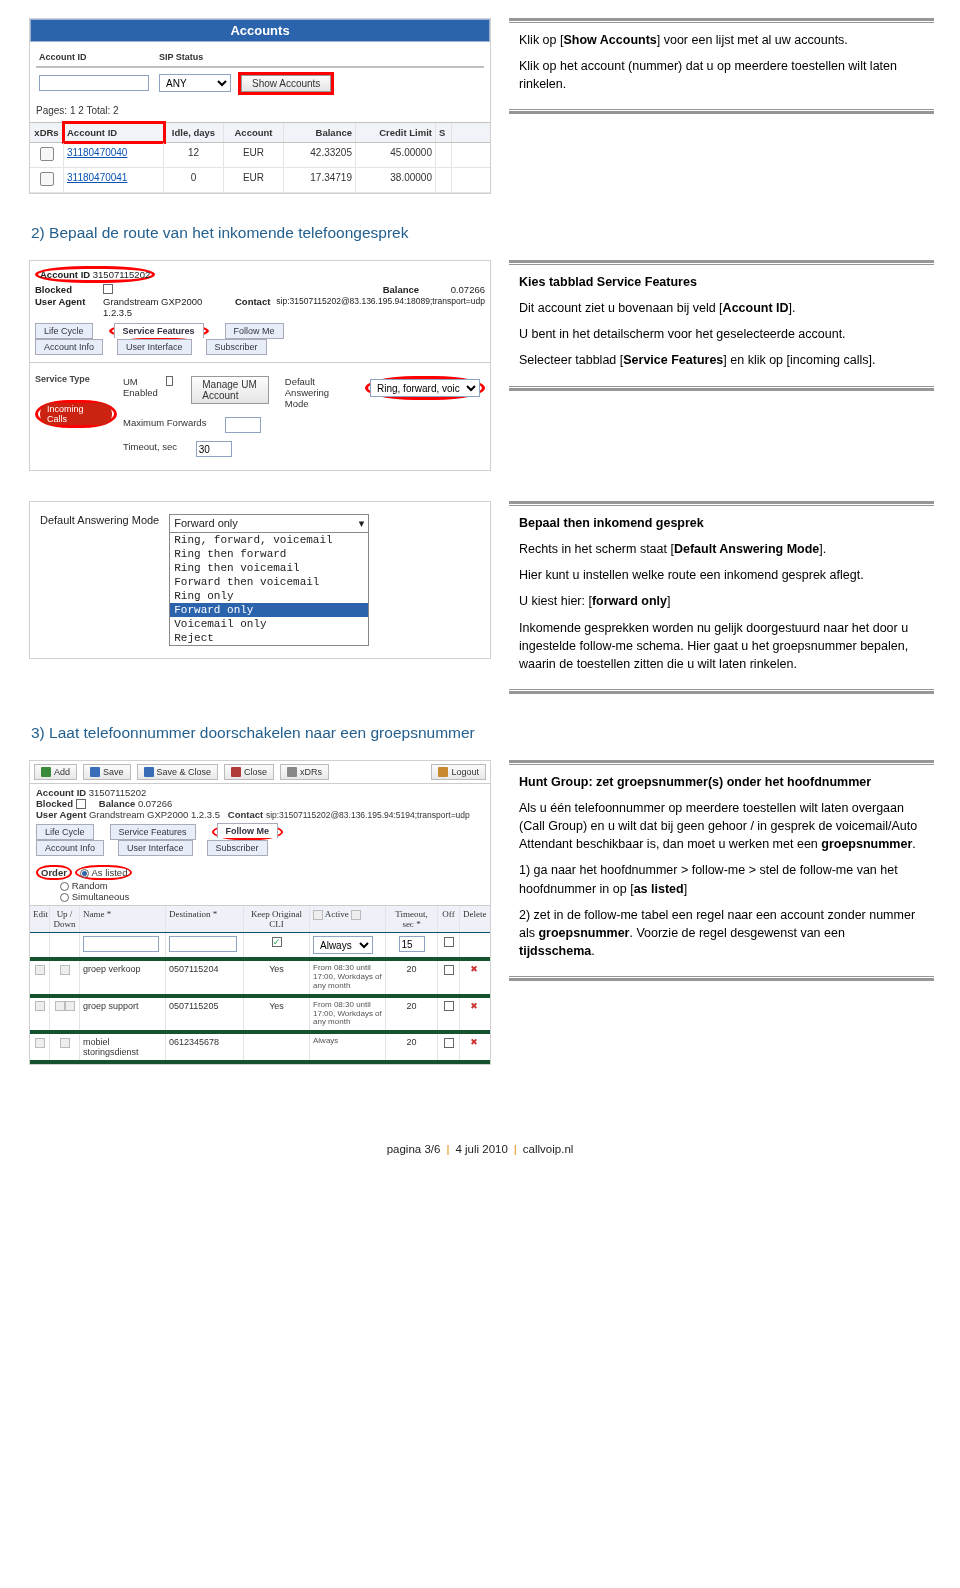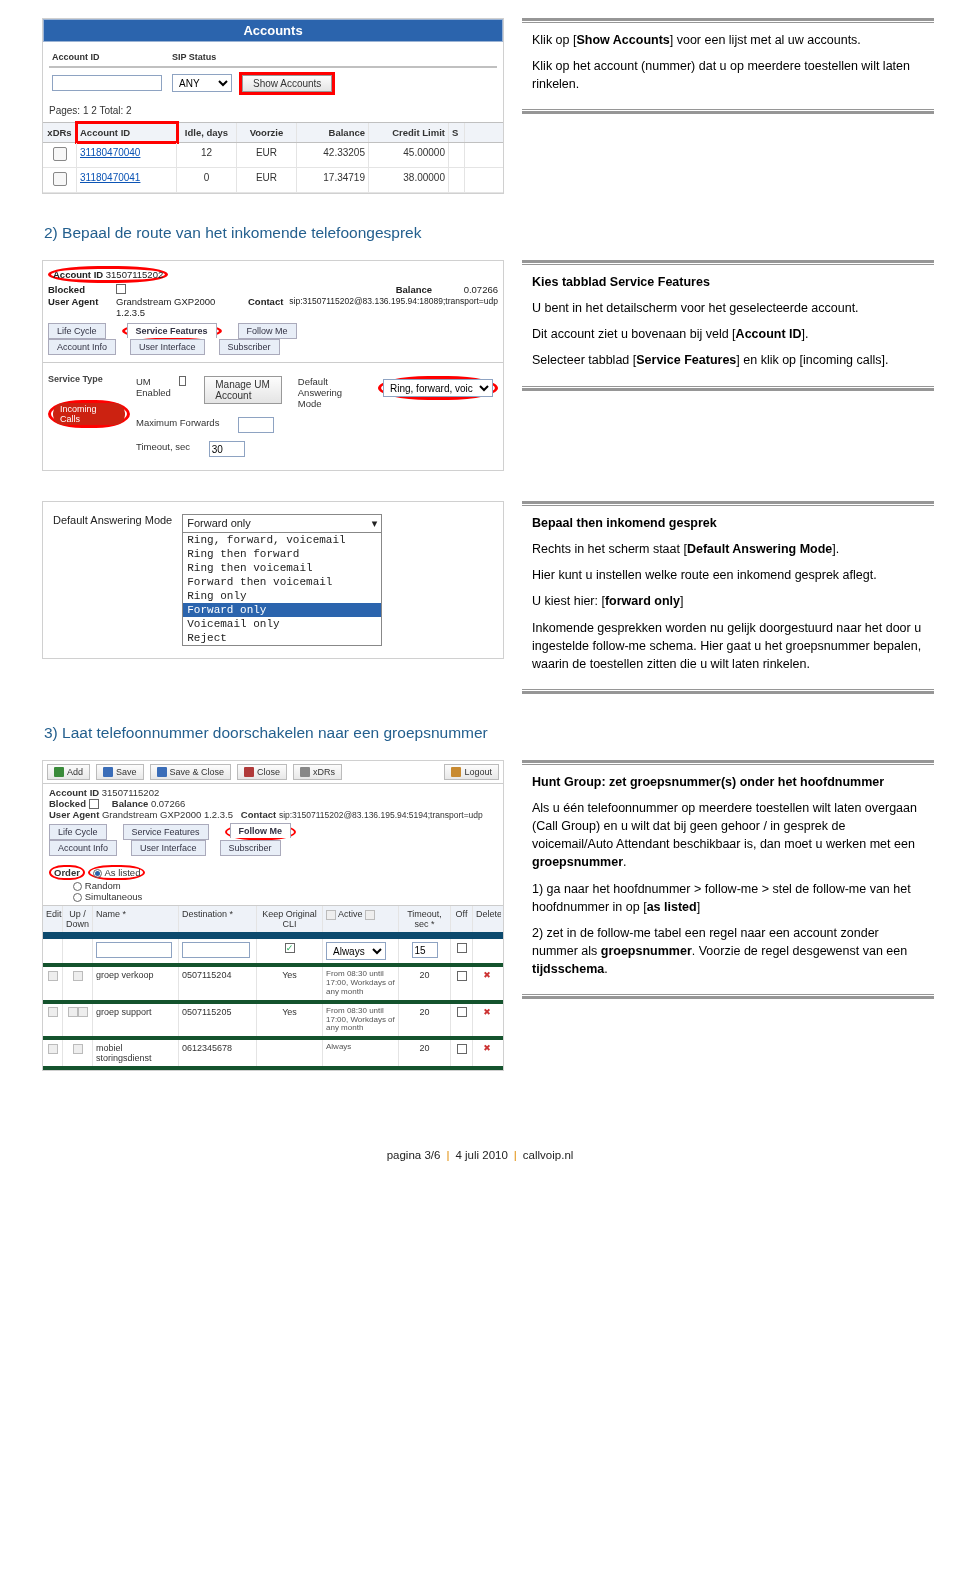--- a/index.html
+++ b/index.html
@@ -1,17 +1,17 @@
 <!DOCTYPE html>
 <html><head>
 <meta charset="utf-8">
 <style>
   * { margin:0; padding:0; box-sizing:border-box; }
   body { background:#fff; font-family:Verdana, Arial, sans-serif; font-size:12.5px; color:#000; width:960px; margin:0 auto; }
-  .page { padding:18px 26px 0 42px; }
+  .page { padding:18px 26px 0 29px; }
   .row { display:flex; gap:18px; margin-bottom:30px; align-items:flex-start; }
   .row.reset { align-items:flex-start; }
   .left { flex:0 0 462px; }
   .right { flex:1; }
   .bars { border-top:3px solid #969696; border-bottom:3px solid #969696; padding:1px 0; }
   .bars-inner { border-top:1px solid #969696; border-bottom:1px solid #969696; }
   .textblock { padding:8px 10px; line-height:1.45; }
   .textblock p { margin-bottom:8px; }
   .bold { font-weight:bold; }
   h2.sec { color:#235f8e; font-weight:normal; font-size:15.5px; margin:12px 0 18px 2px; }
@@ -70,21 +70,21 @@
   .fm-toolbar { display:flex; gap:6px; padding:3px 4px; border-bottom:1px solid #ccc; font-size:9px; color:#333; align-items:center; }
   .fm-toolbtn { border:1px solid #bbb; background:linear-gradient(#fcfcfc,#e8e8e8); padding:2px 6px; display:flex; align-items:center; gap:3px; }
   .spacer { flex:1; }
   .ico { width:10px;height:10px;display:inline-block;background:#888;border-radius:1px; }
   .ico.g{background:#3a8b3a;} .ico.b{background:#3a6db8;} .ico.r{background:#b03a3a;} .ico.o{background:#c88a30;}
   .fm-info { padding:3px 6px; font-size:9.5px; }
   .fm-order { padding:3px 6px; font-size:9.5px; }
   .fm-order .ord-lbl { font-weight:bold;margin-top:12px; }
   .radio { width:9px;height:9px;border:1px solid #666;border-radius:50%;display:inline-block;vertical-align:middle;margin-right:3px;position:relative; }
   .radio.on:after{content:"";width:5px;height:5px;background:#2b64ad;border-radius:50%;position:absolute;left:1px;top:1px;}
-  .fm-tbl-hdr { display:flex; font-size:9px; background:#eef2f8; color:#333; border-top:1px solid #ccc; border-bottom:7px solid #0c4a6e; }
+  .fm-tbl-hdr { display:flex; font-size:9px; background:#eef2f8; color:#333; border-top:1px solid #ccc; border-bottom:1px solid #0c4a6e;font-family:Liberation Serif, serif; }
   .fm-row { display:flex; font-size:9px; border-bottom:4px solid #14532d; }
   .fc{padding:3px 3px;border-right:1px solid #e4e4e4;overflow:hidden;}
   .fc-e{flex:0 0 20px;text-align:center;}
   .fc-ud{flex:0 0 30px;text-align:center;}
   .fc-name{flex:0 0 86px;}
   .fc-dest{flex:0 0 78px;}
   .fc-kcli{flex:0 0 66px;text-align:center;}
   .fc-act{flex:0 0 76px;}
   .fc-to{flex:0 0 52px;text-align:center;}
   .fc-off{flex:0 0 22px;text-align:center;}
@@ -108,30 +108,30 @@
     <div class="left">
       <div class="fig">
         <div class="accountsbar">Accounts</div>
         <div class="acc-filter">
           <div class="acc-filter-hdr">
             <div style="flex:0 0 110px;">Account ID</div>
             <div style="flex:0 0 80px;">SIP Status</div>
           </div>
           <div class="acc-filter-row">
             <input class="inp" style="width: 110px;">
-            <select class="sel" style="width:60px;"><option>ANY</option></select>
+            <select class="sel" style="width:72px;"><option>ANY</option></select>
             <span class="btn red-cir-btn">Show Accounts</span>
           </div>
         </div>
         <div class="acc-pages">Pages: 1 2   Total: 2</div>
         <div class="acc-tbl-hdr">
           <div class="cell c-xdrs">xDRs</div>
           <div class="cell c-acc red-outline">Account ID</div>
           <div class="cell c-idle">Idle, days</div>
-          <div class="cell c-cur">Voorzie</div>
+          <div class="cell c-cur">Account</div>
           <div class="cell c-bal">Balance</div>
           <div class="cell c-cred">Credit Limit</div>
           <div class="cell c-s">S</div>
         </div>
         <div class="acc-tbl-row">
           <div class="cell c-xdrs"><span class="mg"></span></div>
           <div class="cell c-acc"><span class="lnk">31180470040</span></div>
           <div class="cell c-idle">12</div>
           <div class="cell c-cur">EUR</div>
           <div class="cell c-bal">42.33205</div>
@@ -200,22 +200,22 @@
             <div class="r"><span>Timeout, sec</span>&nbsp;<input class="inp" style="width: 36px;" value="30"></div>
           </div>
         </div>
       </div>
     </div>
     <div class="right">
       <div class="bars">
           <div class="bars-inner">
             <div class="textblock">
         <p class="bold">Kies tabblad Service Features</p>
+        <p><span>Dit account ziet u bovenaan bij veld [</span><span class="bold">Account ID</span><span>].</span></p>
         <p>U bent in het detailscherm voor het geselecteerde account.</p>
-        <p><span>Dit account ziet u bovenaan bij veld [</span><span class="bold">Account ID</span><span>].</span></p>
         <p><span>Selecteer tabblad [</span><span class="bold">Service Features</span><span>] en klik op [incoming calls].</span></p>
       </div>
           </div>
         </div>
     </div>
   </div>
 
   <div class="row">
     <div class="left">
       <div class="fig">

